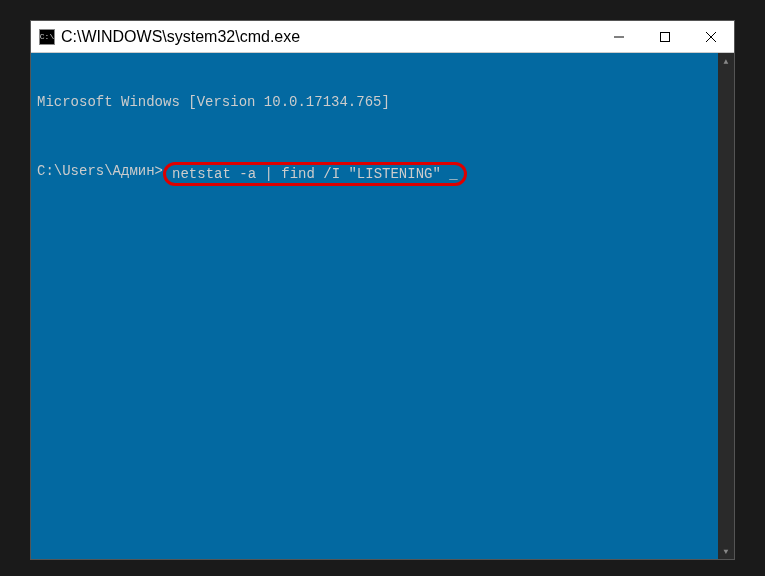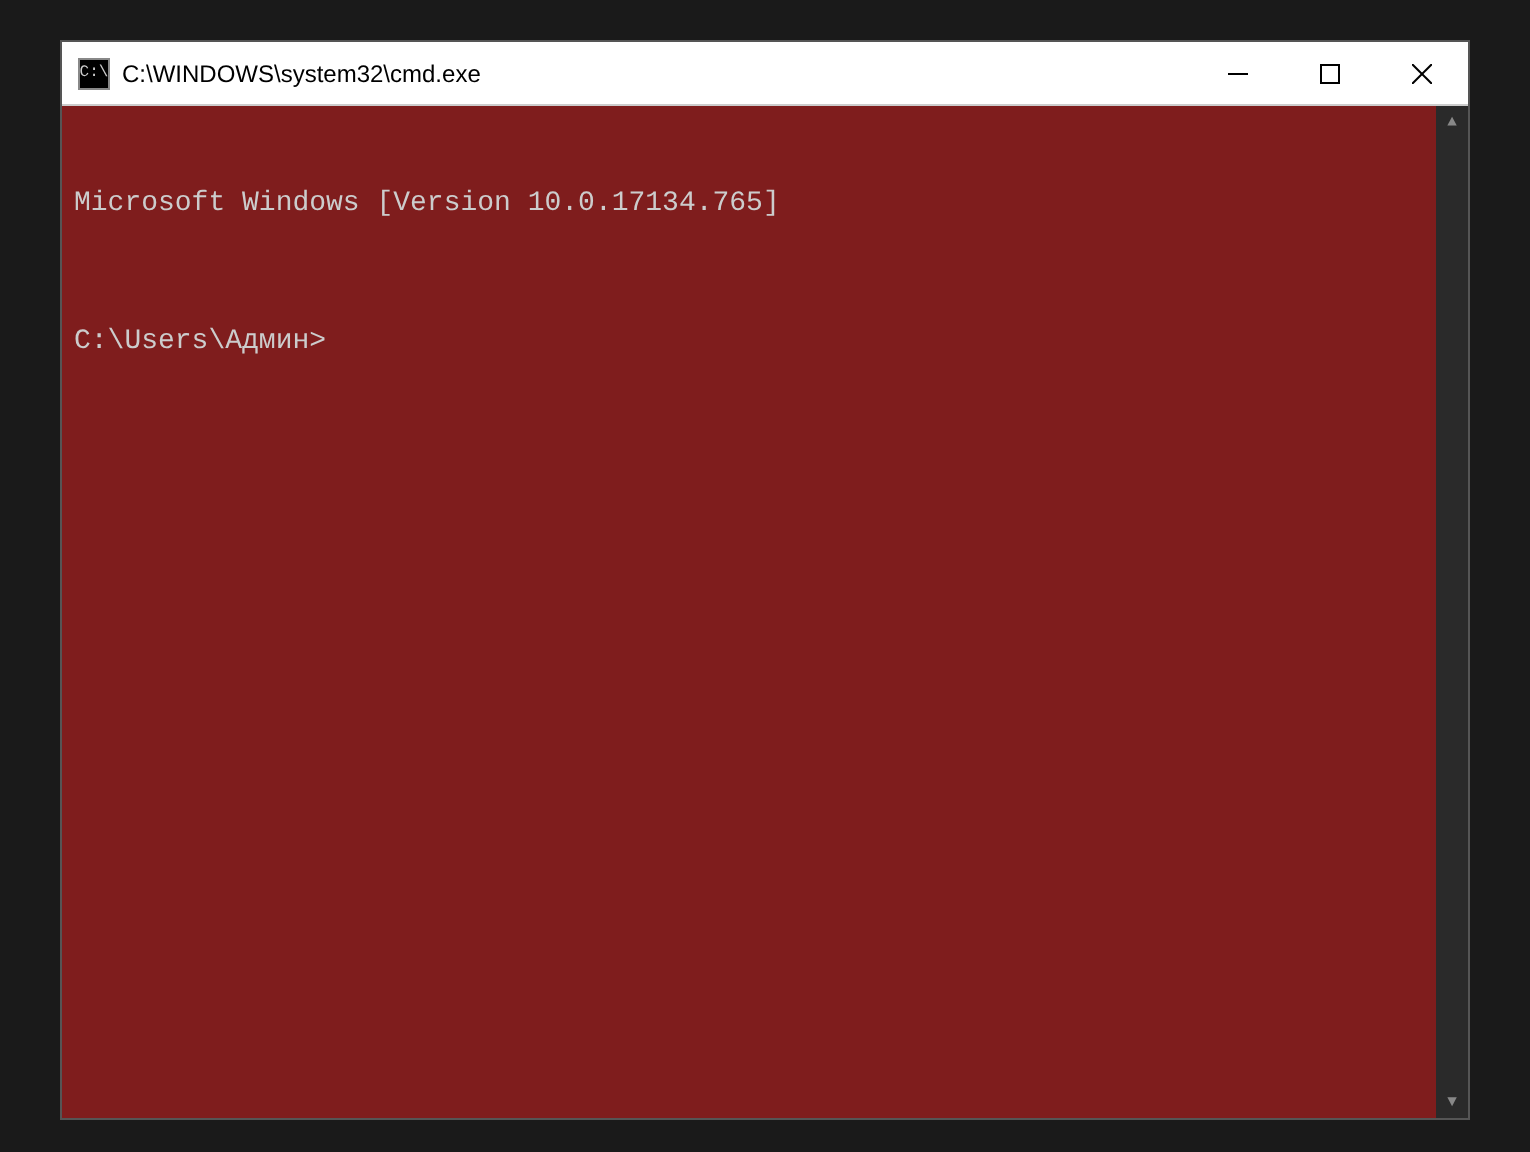--- a/index.html
+++ b/index.html
@@ -43,21 +43,21 @@
       align-items: center;
       justify-content: center;
     }
     .titlebar-icon-inner {
       color: #ccc;
       font-size: 8px;
       line-height: 1;
     }
     .titlebar-text {
       font-family: 'Segoe UI', Tahoma, sans-serif;
-      font-size: 12px;
+      font-size: 16px;
       color: #000;
       flex: 1;
     }
     .titlebar-controls {
       display: flex;
       height: 100%;
     }
     .titlebar-btn {
       width: 46px;
       height: 100%;
@@ -65,21 +65,21 @@
       align-items: center;
       justify-content: center;
       color: #000;
     }
     .titlebar-btn svg {
       width: 10px;
       height: 10px;
     }
     .terminal {
       flex: 1;
-      background: #7f1d1d;
+      background: #0369a1;
       color: #ccc;
       font-size: 14px;
       line-height: 1.3;
       padding: 4px 6px;
       position: relative;
       font-family: Consolas, 'Courier New', monospace;
       white-space: pre;
     }
     .terminal-line {
       white-space: pre;
@@ -144,21 +144,21 @@
             <line x1="0" y1="0" x2="10" y2="10" stroke="#000" stroke-width="1"></line>
             <line x1="10" y1="0" x2="0" y2="10" stroke="#000" stroke-width="1"></line>
           </svg>
       </div>
     </div>
   </div>
 
   <div class="terminal">
     <div class="terminal-line">Microsoft Windows [Version 10.0.17134.765]</div>
     <div class="prompt-line">
-      <span>C:\Users\Админ&gt;</span>
+      <span>C:\Users\Админ&gt;</span><span class="highlight">netstat -a | find /I "LISTENING" _</span>
     </div>
   </div>
 
   <div class="scrollbar">
     <div class="scrollbar-arrow up">▲</div>
     <div class="scrollbar-arrow down">▼</div>
   </div>
 </div>
 
 </body></html>

